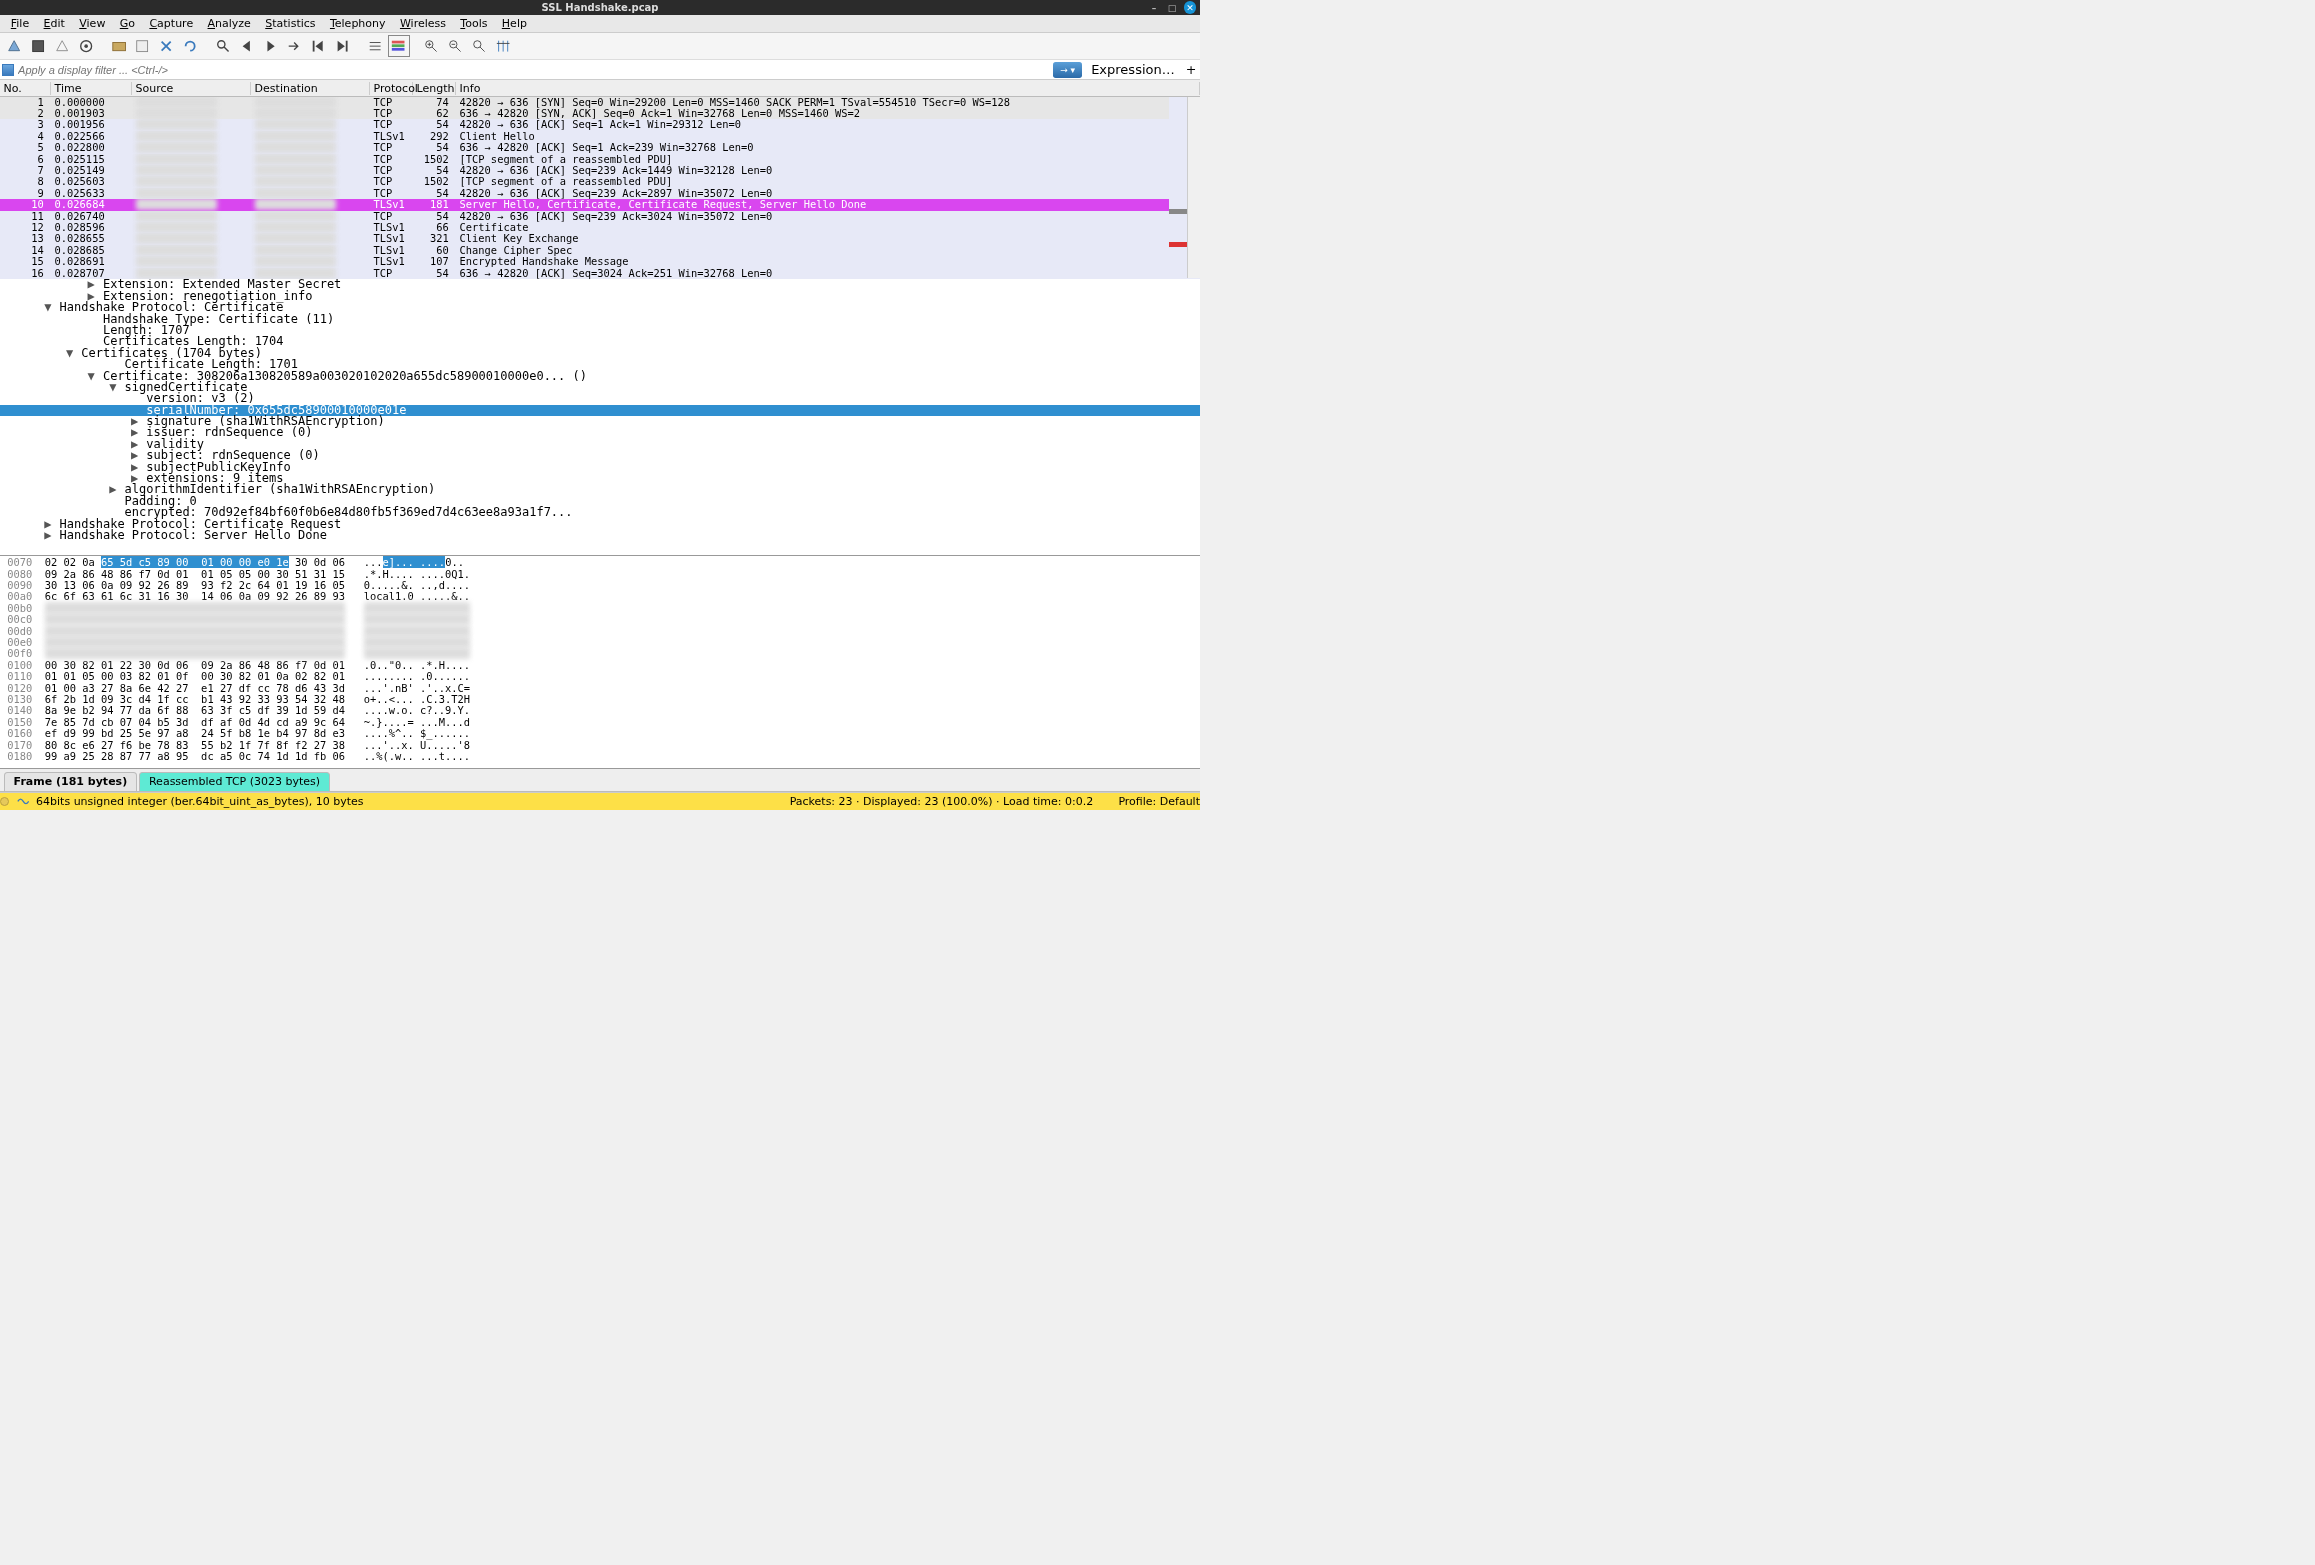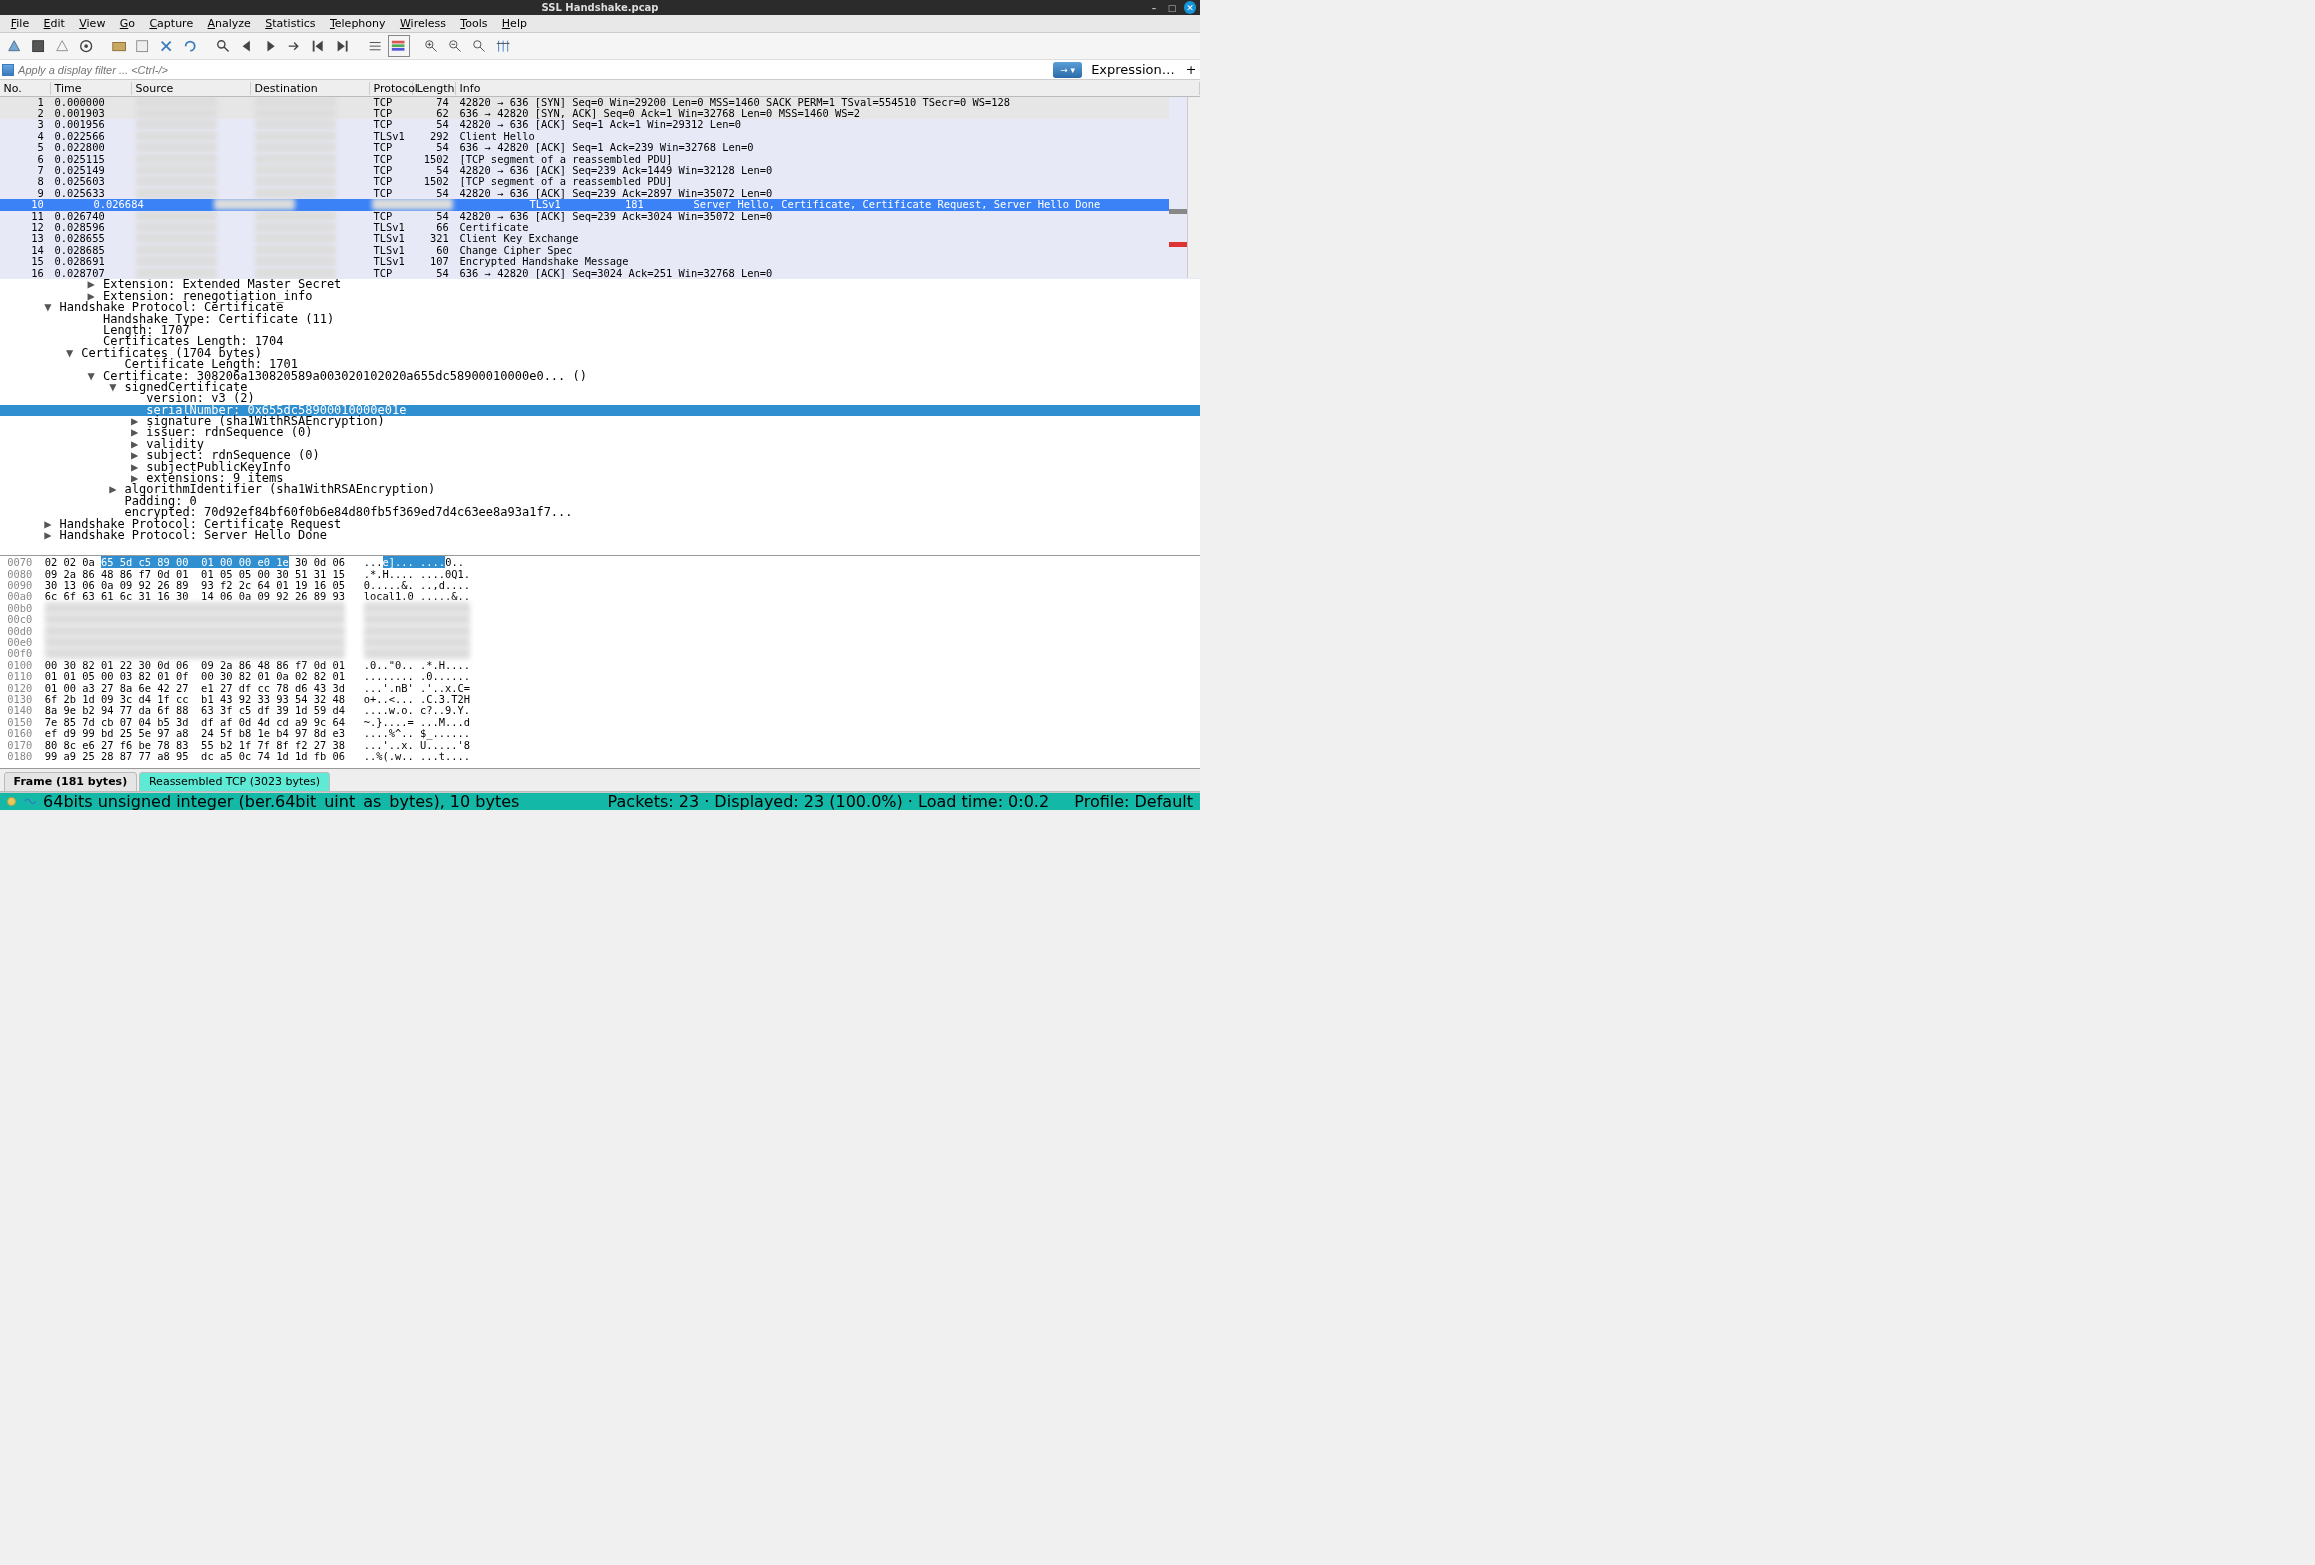--- a/index.html
+++ b/index.html
@@ -128,21 +128,21 @@
 }
 .pl-row {
   display: flex;
   height: 11.4px;
   white-space: pre;
 }
 .pl-row > div { padding: 0 3.6px; overflow: hidden; }
 .pl-row .col-no { text-align: right; padding-right: 7.2px; }
 .pl-row.bg0 { background: #e6e6e6; }
 .pl-row.bg1 { background: #e7e9f7; }
-.pl-row.selected { background: #3b82f6; color: #fff; gap: 39px; }
+.pl-row.selected { background: #d946ef; color: #fff; }
 .blur { filter: blur(2.7px); background: #ddd; color: transparent; border-radius: 1.8px; }
 .pl-scroll {
   position: absolute;
   right: 0; top: 16.3px; bottom: 0;
   width: 12.7px;
   background: #f0f0f0;
   border-left: 0.9px solid #ccc;
 }
 .mini {
   position: absolute;
@@ -196,26 +196,26 @@
   background: #5eead4;
   border: 0.9px solid #bbb;
   border-bottom: none;
   border-radius: 3.6px 3.6px 0 0;
   padding: 2.7px 9px;
   margin-right: 1.8px;
   font-size: 11px;
 }
 .b-tab.inactive { background: #e5e5e5; font-weight: bold; }
 .statusbar {
-  background: #14b8a6;
+  background: #fde047;
   height: 18px;
   display: flex;
   align-items: center;
-  font-size: 16px;
-  padding: 0 7px;
+  font-size: 11px;
+  padding: 0 0;
   gap: 7.2px;
   border-top: 0.9px solid #ccc;
 }
 .sb-dot { width: 9px; height: 9px; border-radius: 50%; background: #e6c95a; border:0.9px solid #bba040; }
 .sb-spacer { flex: 1; }
 </style>
 </head>
 <body>
 
 <div class="titlebar">

